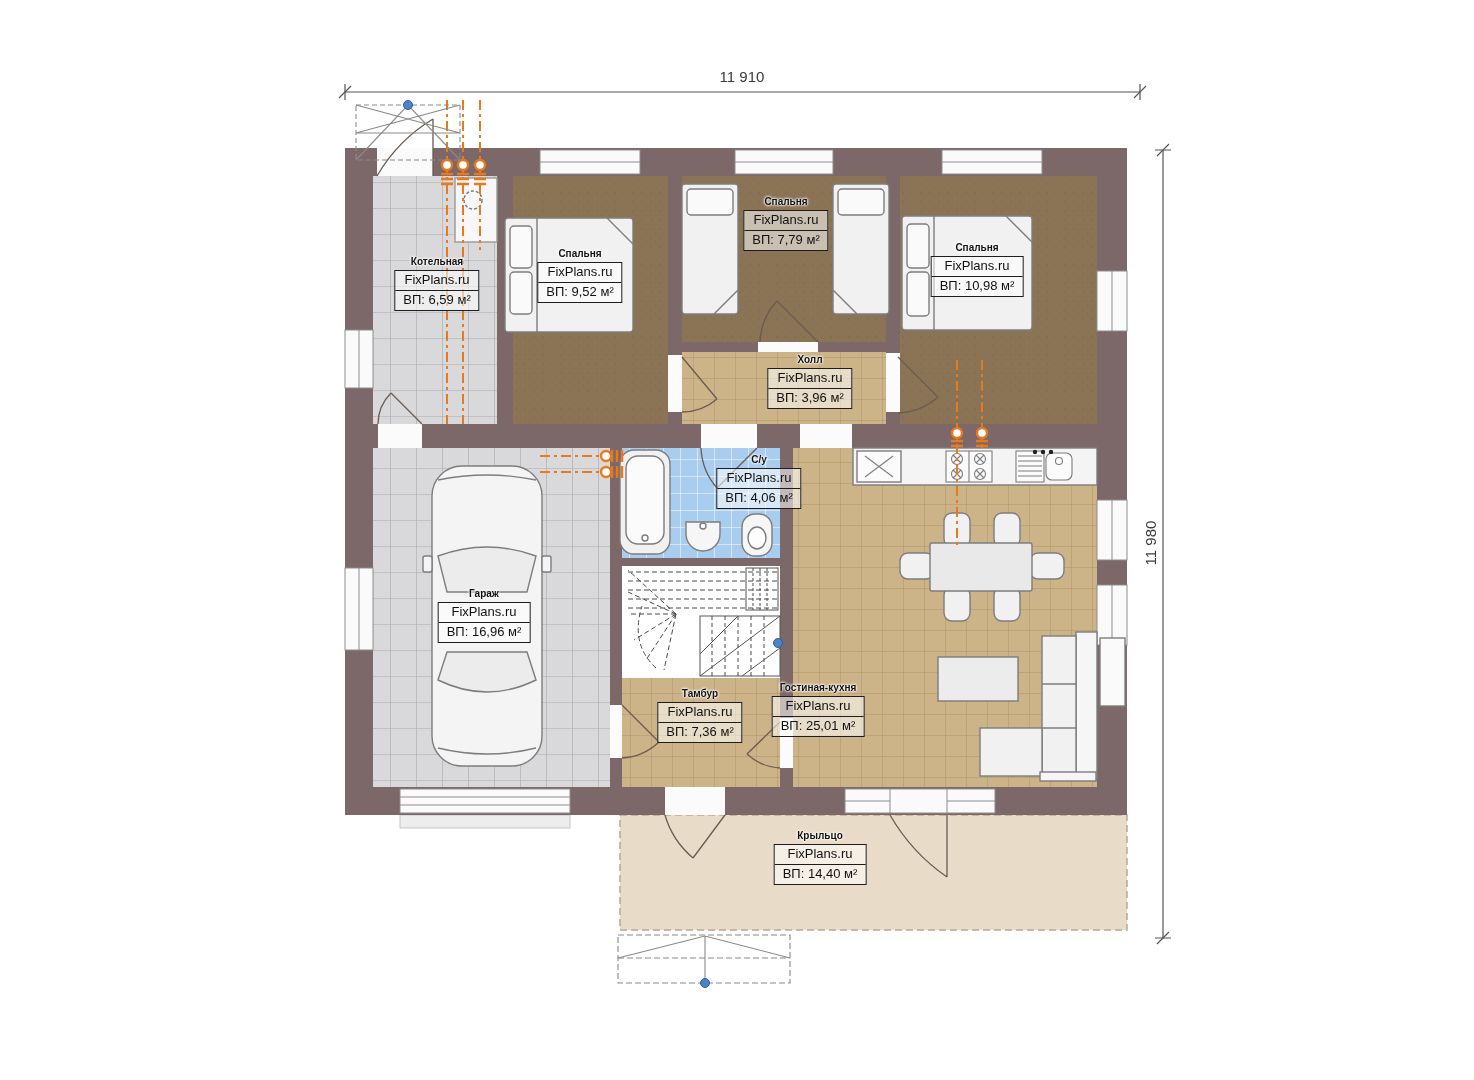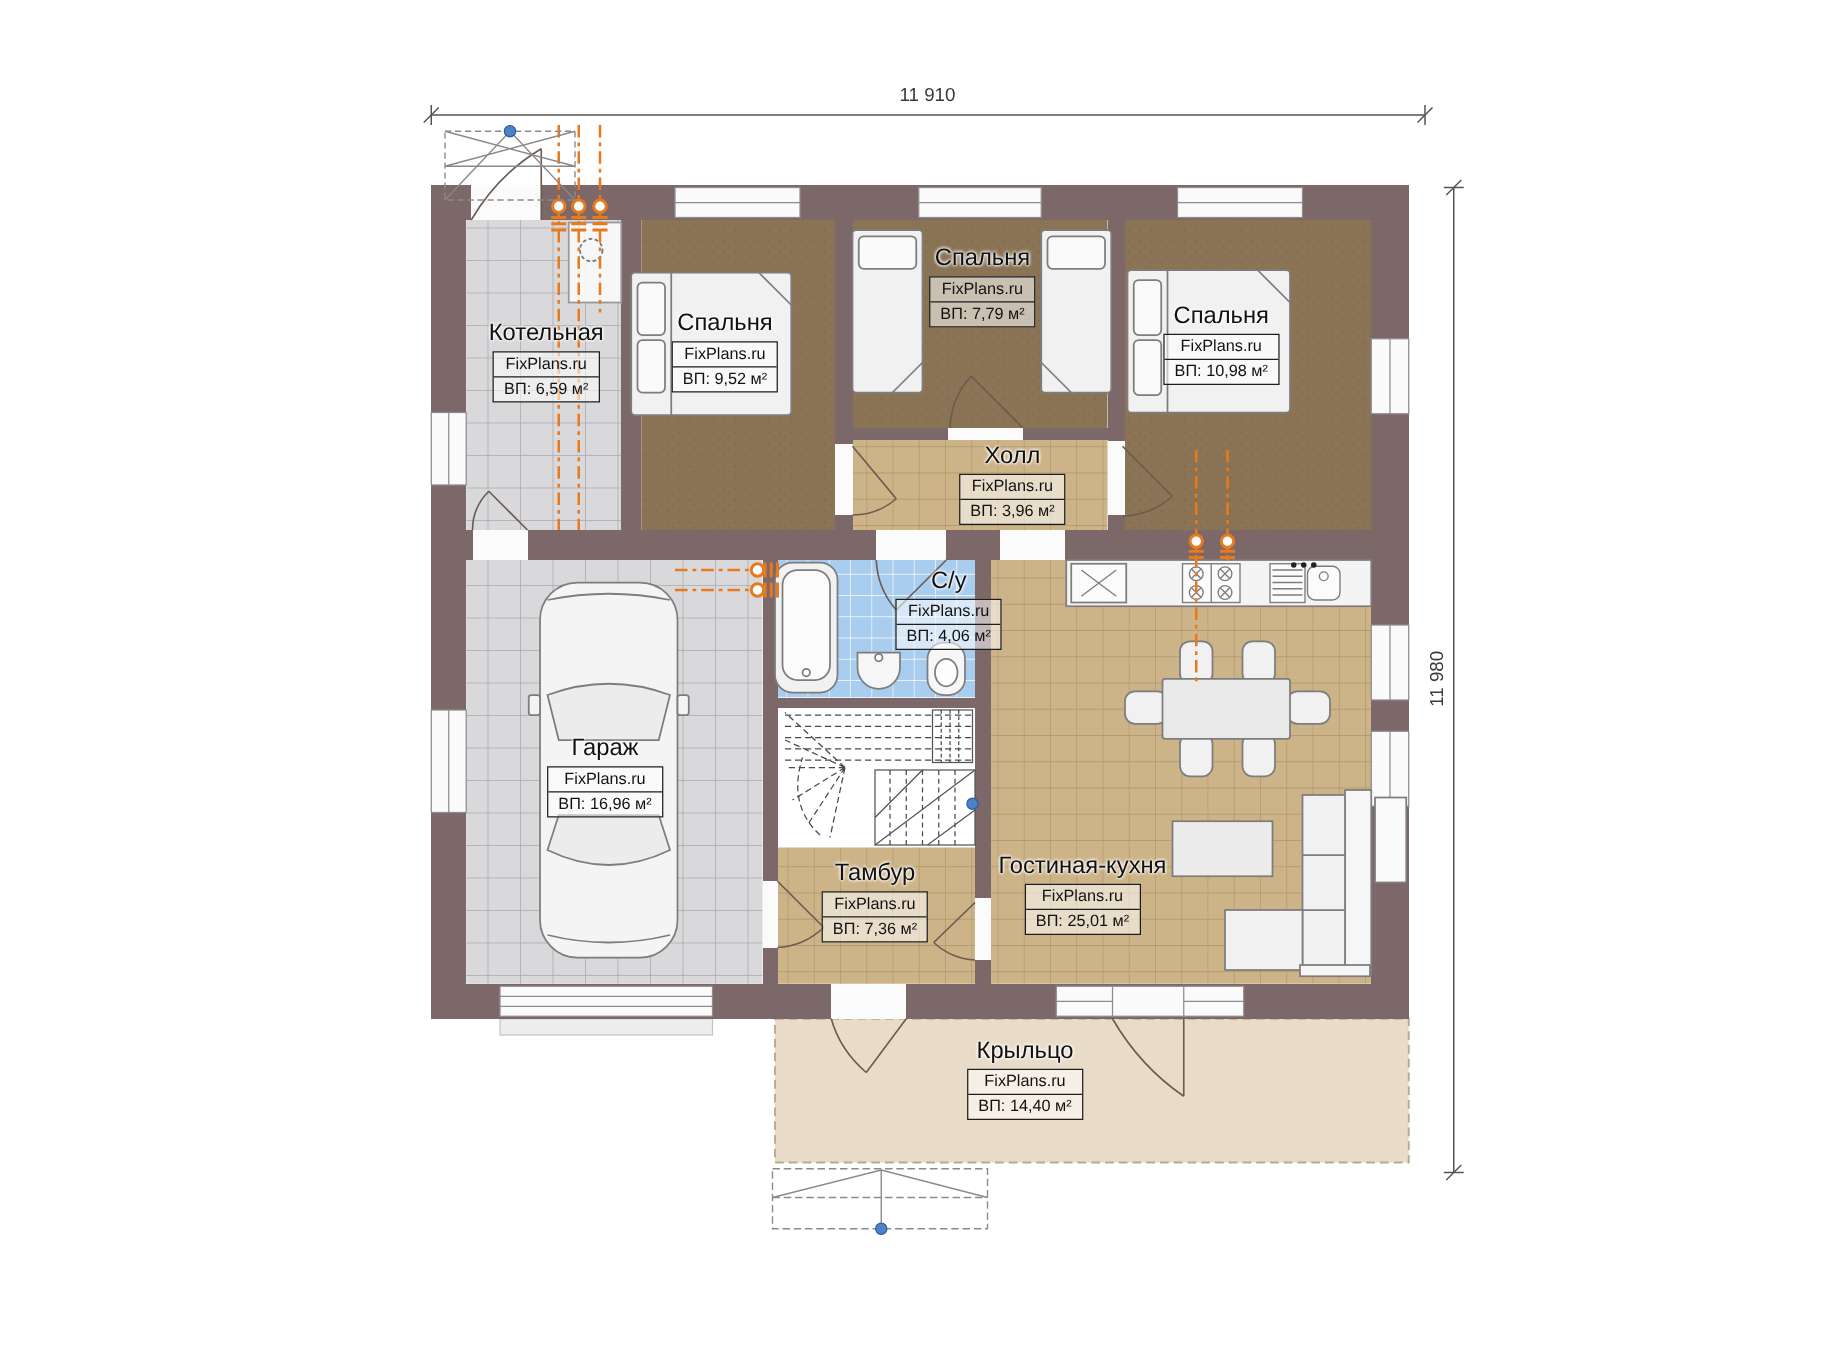--- a/index.html
+++ b/index.html
@@ -1,20 +1,20 @@
 <!DOCTYPE html>
 <html style="--paper: #ffffff; --wall: #7c6769; --bedroomFloor: #8b7456; --bedroomSpeck: #6f5c42; --tileGray: #d9d9db; --tileGrayLine: #a9a9ad; --tanFloor: #cdb388; --tanLine: #ae9468; --blueFloor: #a9cdee; --blueLine: #ffffff; --porch: #e8dcc8; --porchEdge: #b9a98f; --furniture: #f1f1f1; --outline: #7d7d7d; --accent: #e87a1e; --marker: #4e82c6; --dim: #555555;"><head>
 <meta charset="utf-8">
 <style>
   html,body{margin:0;padding:0;background:#fff;}
   .stage{position:relative;width:1474px;height:1080px;background:var(--paper,#fff);
          font-family:"Liberation Sans",sans-serif;overflow:hidden;}
   svg.plan{position:absolute;left:0;top:0;}
   .room-label{position:absolute;transform:translateX(-50%);text-align:center;color:#111;z-index:5;}
-  .room-name{font-weight:normal;font-size:19px;margin-bottom:3px;white-space:nowrap;
+  .room-name{font-weight:bold;font-size:10px;margin-bottom:3px;white-space:nowrap;
              text-shadow:0 0 3px #fff,0 0 3px #fff,0 0 2px #fff;}
   .label-box{display:inline-block;border:1px solid #1d1d1d;background:rgba(255,255,255,.55);
              font-size:13px;line-height:1.3;}
   .label-box .brand{border-bottom:1px solid #1d1d1d;padding:1px 2px;white-space:nowrap;}
   .label-box .area{padding:1px 8px;white-space:nowrap;}
   .dim-label{position:absolute;font-size:15px;color:#3a3a3a;transform:translateX(-50%);
              white-space:nowrap;z-index:4;}
   .dim-label.vertical{transform:translate(-50%,-50%) rotate(-90deg);}
 </style>
 </head>
@@ -398,21 +398,21 @@
     <div class="area">ВП: 16,96 м²</div>
   </div>
 </div>
 <div class="room-label" style="left:700px;top:688px;">
   <div class="room-name">Тамбур</div>
   <div class="label-box">
     <div class="brand">FixPlans.ru</div>
     <div class="area">ВП: 7,36 м²</div>
   </div>
 </div>
-<div class="room-label" style="left:866px;top:682px;">
+<div class="room-label" style="left:818px;top:682px;">
   <div class="room-name">Гостиная-кухня</div>
   <div class="label-box">
     <div class="brand">FixPlans.ru</div>
     <div class="area">ВП: 25,01 м²</div>
   </div>
 </div>
 <div class="room-label" style="left:820px;top:830px;">
   <div class="room-name">Крыльцо</div>
   <div class="label-box">
     <div class="brand">FixPlans.ru</div>

